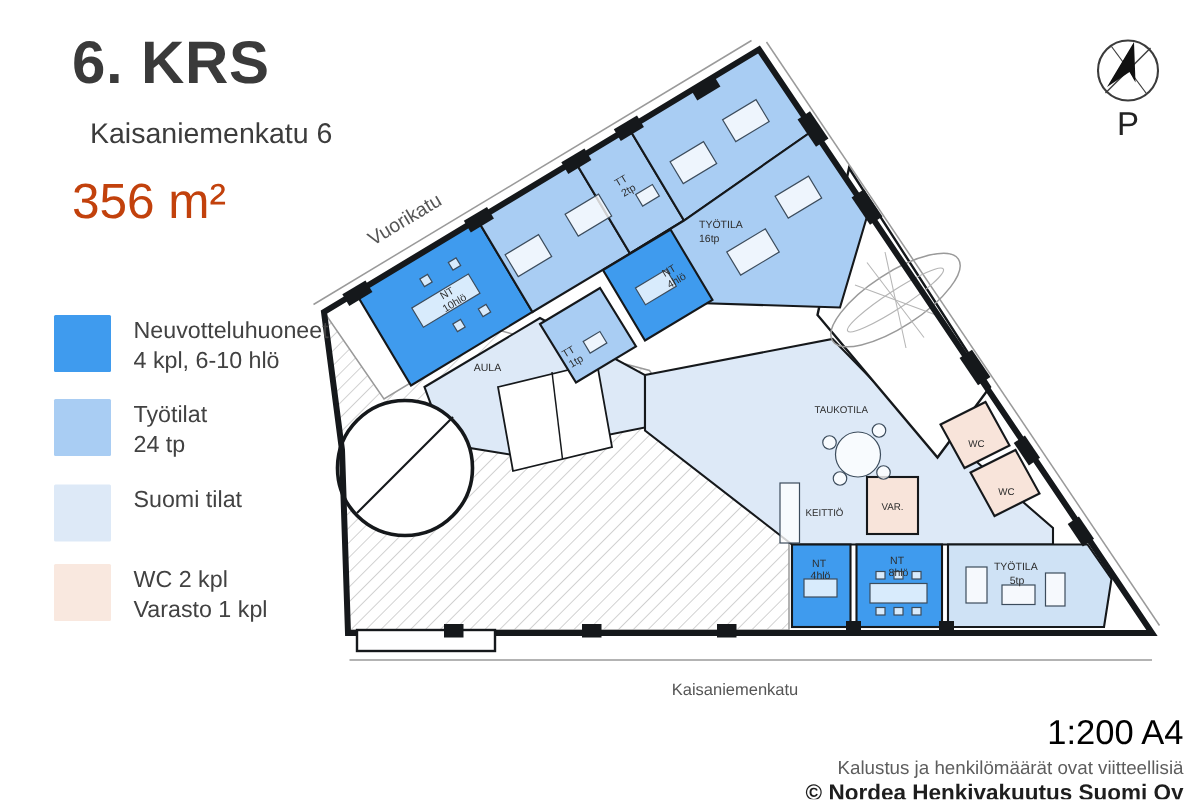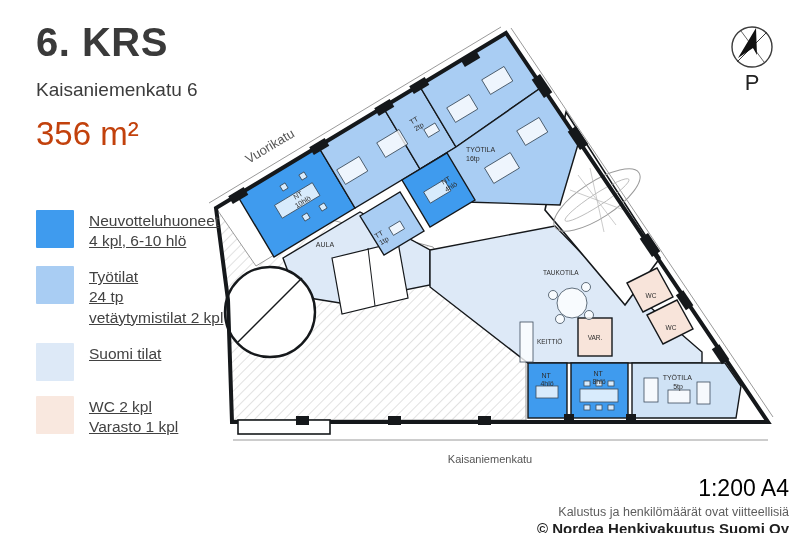--- a/index.html
+++ b/index.html
@@ -1,25 +1,25 @@
 <!DOCTYPE html>
 <html><head>
 <meta charset="utf-8">
 <style>
   html,body{margin:0;padding:0;background:#fff;}
   .page{position:relative;width:799px;height:533px;background:#ffffff;overflow:hidden;
         font-family:"Liberation Sans",sans-serif;color:#3a3a3a;}
-  .titleblock{position:absolute;left:36px;top:20px;}
+  .titleblock{position:absolute;left:48px;top:20px;}
   .floor-title{font-size:40px;font-weight:600;color:#3a3a3a;letter-spacing:.5px;}
-  .addr{font-size:19px;margin-top:14px;color:#3c3c3c;}
+  .addr{font-size:19px;margin-top:14px;color:#3c3c3c;margin-left:12px;}
   .area{font-size:33px;margin-top:14px;font-weight:400;color:#c2410c;}
   .legend{position:absolute;left:36px;top:210px;width:200px;}
   .legend-item{display:flex;align-items:flex-start;margin-bottom:15px;}
   .swatch{width:38px;height:38px;flex:0 0 38px;margin-right:15px;border-radius:1px;}
-  .legend-text{font-size:15.5px;line-height:1.3;color:#424242;padding-top:1px;text-decoration:underline;}
+  .legend-text{font-size:15.5px;line-height:1.3;color:#424242;padding-top:1px;}
   .footer{position:absolute;right:10px;bottom:-4px;text-align:right;}
   .scale{font-size:23px;color:#000000;}
   .disclaimer{font-size:12.5px;color:#5d5d5d;margin-top:3px;}
   .copyright{font-size:15px;font-weight:700;color:#1e1e1e;margin-top:1px;}
   svg.plan{position:absolute;left:0;top:0;font-family:"Liberation Sans",sans-serif;}
   .room{stroke:#15181b;stroke-width:1.4;}
   .wall{stroke:#15181b;fill:none;}
   .thin{stroke:#9a9a9a;stroke-width:1;fill:none;}
   .white-room{fill:#ffffff;stroke:#15181b;}
   .furn{fill:#ffffff;fill-opacity:.8;stroke:#3c4c5c;stroke-width:.8;}
@@ -201,21 +201,20 @@
       <div class="legend-text">
         <div>Neuvotteluhuoneet</div>
         <div>4 kpl, 6-10 hlö</div>
       </div>
     </div>
     <div class="legend-item">
       <div class="swatch" style="background-color: rgb(169, 205, 243);"></div>
       <div class="legend-text">
         <div>Työtilat</div>
         <div>24 tp</div>
-        <div>vetäytymistilat 2 kpl</div>
       </div>
     </div>
     <div class="legend-item">
       <div class="swatch" style="background-color: rgb(221, 233, 247);"></div>
       <div class="legend-text">
         <div>Suomi tilat</div>
       </div>
     </div>
     <div class="legend-item">
       <div class="swatch" style="background-color: rgb(249, 232, 223);"></div>

